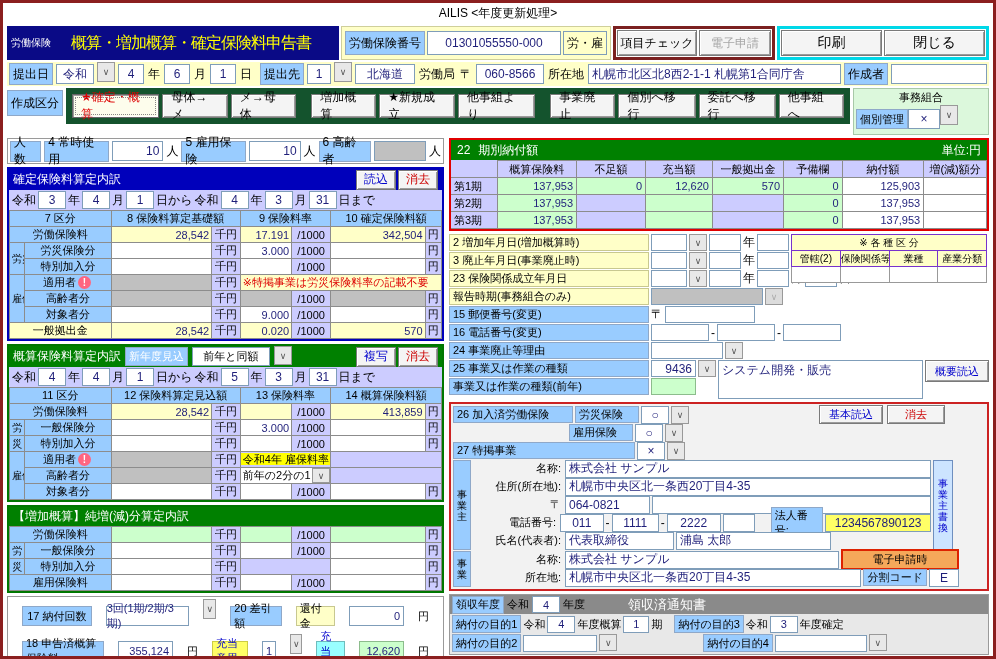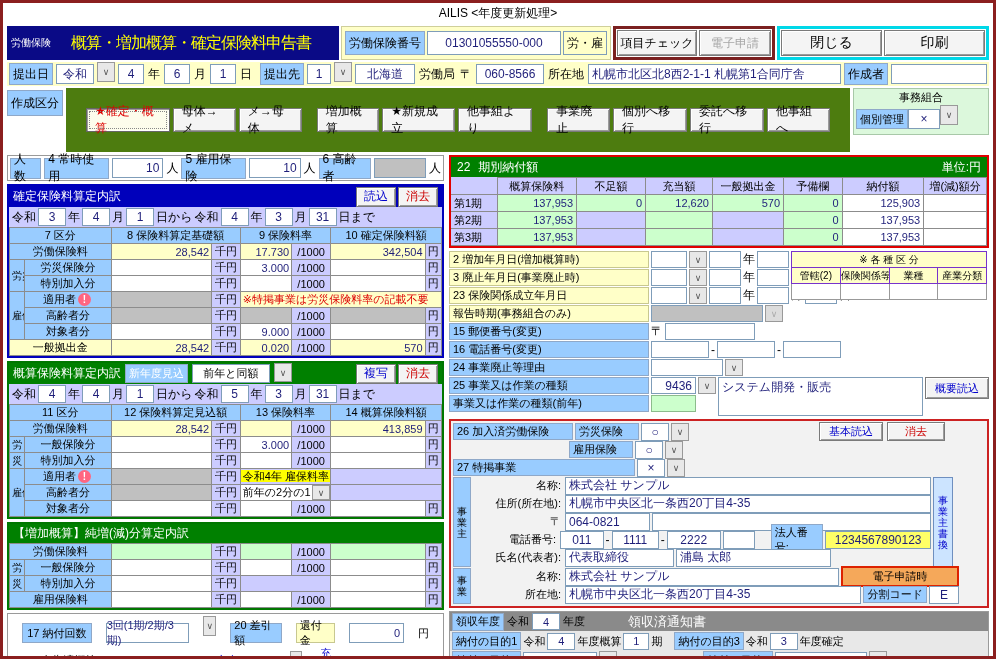--- a/index.html
+++ b/index.html
@@ -27,21 +27,21 @@
   .navybox .small{font-size:10px;}
   .navybox .big{color:#ffff00;font-weight:normal;font-size:16px;letter-spacing:-1px;}
   .lrnum{background:#ffffc8;display:flex;align-items:center;padding:0 3px;gap:2px;border:1px solid #cfcf9a;text-align:right;}
   .marbox{border:3px solid #7b2020;display:flex;padding:1px;gap:2px;}
   .cyanbox{border:3px solid #00d8e8;display:flex;padding:1px;gap:2px;}
   
   .row2{margin-top:2px;height:24px;background:#ffffc8;display:flex;align-items:center;gap:3px;padding:0 2px;}
   .row2 .t{padding:0 1px;}
   
   .row3{margin-top:2px;display:flex;align-items:flex-start;gap:3px;}
-  .btnstrip{background:#4d7c0f;display:flex;gap:3px;padding:20px;align-items:center;}
+  .btnstrip{background:#14532d;display:flex;gap:3px;padding:6px;align-items:center;}
   .catbtn{height:22px;padding:0 8px;font-size:12px;}
   .catbtn.sel{background:#fdfdec;color:#dd0000;box-shadow:inset 1px 1px 0 #9c9c9c,inset -1px -1px 0 #fff;border:1px solid #666;outline:1px dotted #888;outline-offset:-4px;}
   .kumiai{margin-left:auto;width:130px;background:#dcf8dc;border:1px solid #a8c8a8;padding:1px 2px;}
   .kumiai .t{text-align:center;font-size:11px;}
   .kumiai .r{height:28px;}
   
   .main{display:flex;gap:5px;margin-top:3px;align-items:flex-start;}
   .leftcol{width:437px;}
   .rightcol{flex:1;min-width:0;}
   
@@ -129,22 +129,22 @@
       <div class="lrnum">
         <span class="lblb" style="height:22px">労働保険番号</span>
         <span class="box" style="height:22px;width:132px">01301055550-000</span>
         <span class="lbly" style="height:22px;border:1px solid #7f9db9">労・雇</span>
       </div>
       <div class="marbox">
         <div class="btn" style="width:78px">項目チェック</div>
         <div class="btn dis" style="width:70px">電子申請</div>
       </div>
       <div class="cyanbox" style="flex:1">
+        <div class="btn" style="flex:1;font-size:14px">印刷</div>
         <div class="btn" style="flex:1;font-size:14px">閉じる</div>
-        <div class="btn" style="flex:1;font-size:14px">印刷</div>
       </div>
     </div>
 
     <div class="row2">
       <span class="lblb" style="height:20px">提出日</span>
       <span class="box" style="height:18px;width:36px">令和</span>
         <span class="dd" style="height:18px"></span>
       <span class="box" style="height:18px;width:24px">4</span>
         <span class="t">年</span>
       <span class="box" style="height:18px;width:24px">6</span>
@@ -244,21 +244,21 @@
                 <tr>
                   <td class="hd" colspan="2">7 区分</td>
                   <td class="hd" colspan="2">8 保険料算定基礎額</td>
                   <td class="hd" colspan="2">9 保険料率</td>
                   <td class="hd" colspan="2">10 確定保険料額</td>
                 </tr>
             <tr>
                   <td class="rl" colspan="2">労働保険料</td>
                   <td class="cy">28,542</td>
                   <td class="cl">千円</td>
-                  <td class="cy">17.730</td>
+                  <td class="cy">17.191</td>
                   <td class="cl">/1000</td>
                   <td class="cy">342,504</td>
                   <td class="cl">円</td>
                 </tr>
             <tr>
                   <td class="grp" rowspan="2">労災</td>
                   <td class="rl">労災保険分</td>
                   <td class="cw"></td>
                   <td class="cl">千円</td>
                   <td class="cw">3.000</td>

